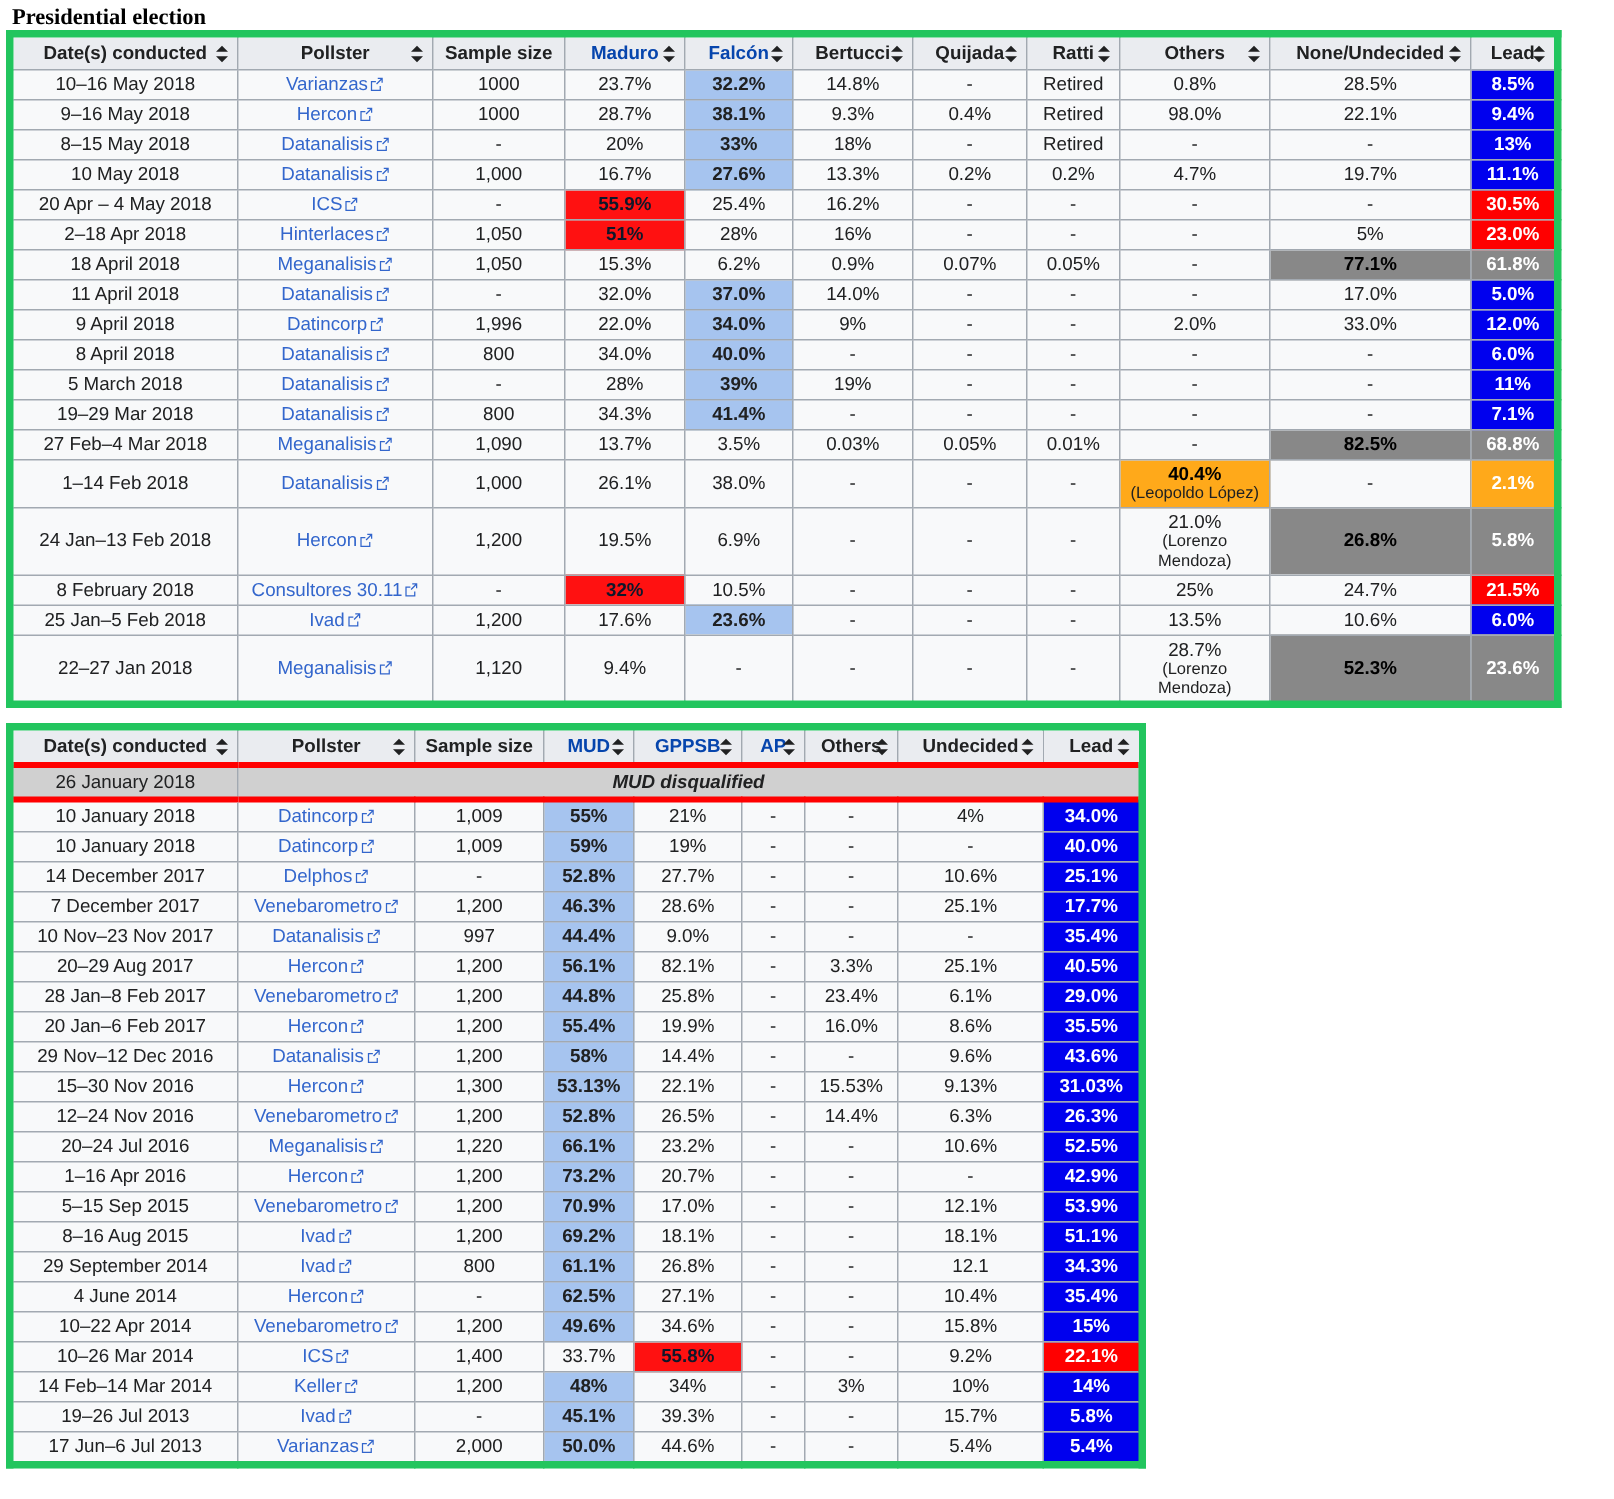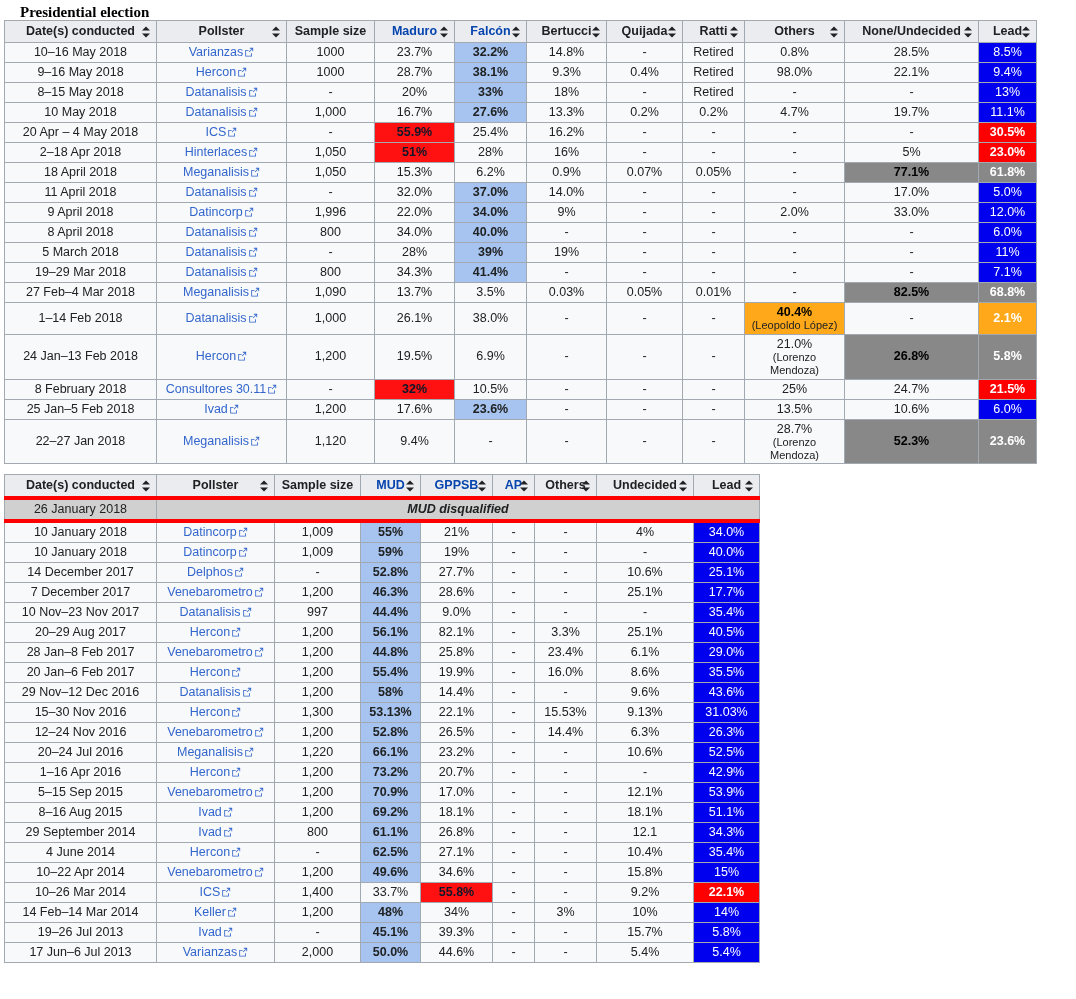--- a/index.html
+++ b/index.html
@@ -15,28 +15,28 @@
     color: #202122;
     overflow: hidden;
   }
   .page { padding: 0 4px; }
 
   h3.section-title {
     font-family: "Liberation Serif", serif;
     font-size: 15px;
     font-weight: bold;
     color: #000000;
-    margin: 4px 0 0 16px;
+    margin: 4px 0 0 4px;
     padding: 0;
     line-height: 16px;
   }
 
   table.wikitable {
     border-collapse: collapse;
-    border: 1px solid #22c55e;
+    border: 5px solid #22c55e;
     background: #f8f9fa;
     margin: 0;
     font-size: 12.5px;
     line-height: 1.2;
   }
   table.wikitable > thead > tr > th,
   table.wikitable > tbody > tr > th {
     background: #eaecf0;
     border: 1px solid #a2a9b1;
     padding: 3px 6px;
@@ -97,21 +97,21 @@
     margin-left: 1px;
     vertical-align: baseline;
     position: relative;
     top: 1px;
   }
   td.hl-lightblue{ background: #a6c4ef !important; font-weight: bold; }
   td.hl-red      { background: #ff1111 !important; color:#0f172a; font-weight: bold; }
   td.hl-grey     { background: #888888 !important; color:#000000; font-weight: bold; }
   td.hl-orange   { background: #ffa91a !important; color:#000000; font-weight: bold; }
 
-  td.lead-blue   { background: #0000ee !important; color:#ffffff; font-weight: normal; }
+  td.lead-blue   { background: #0000ee !important; color:#ffffff; font-weight: bold; }
   td.lead-red    { background: #ff0000 !important; color:#ffffff; font-weight: bold; }
   td.lead-grey   { background: #888888 !important; color:#ffffff; font-weight: bold; }
   td.lead-orange { background: #ffa91a !important; color:#ffffff; font-weight: bold; margin-top: 13px; }
 
   td.sub { line-height: 1.15; }
   td.sub .sub-name { display:block; font-size: 11px; font-weight: normal; color:#202122; }
 
   tr.disq-row > td {
     background: #d0d0d0 !important;
     border-top: 4px solid #ff0000 !important;

